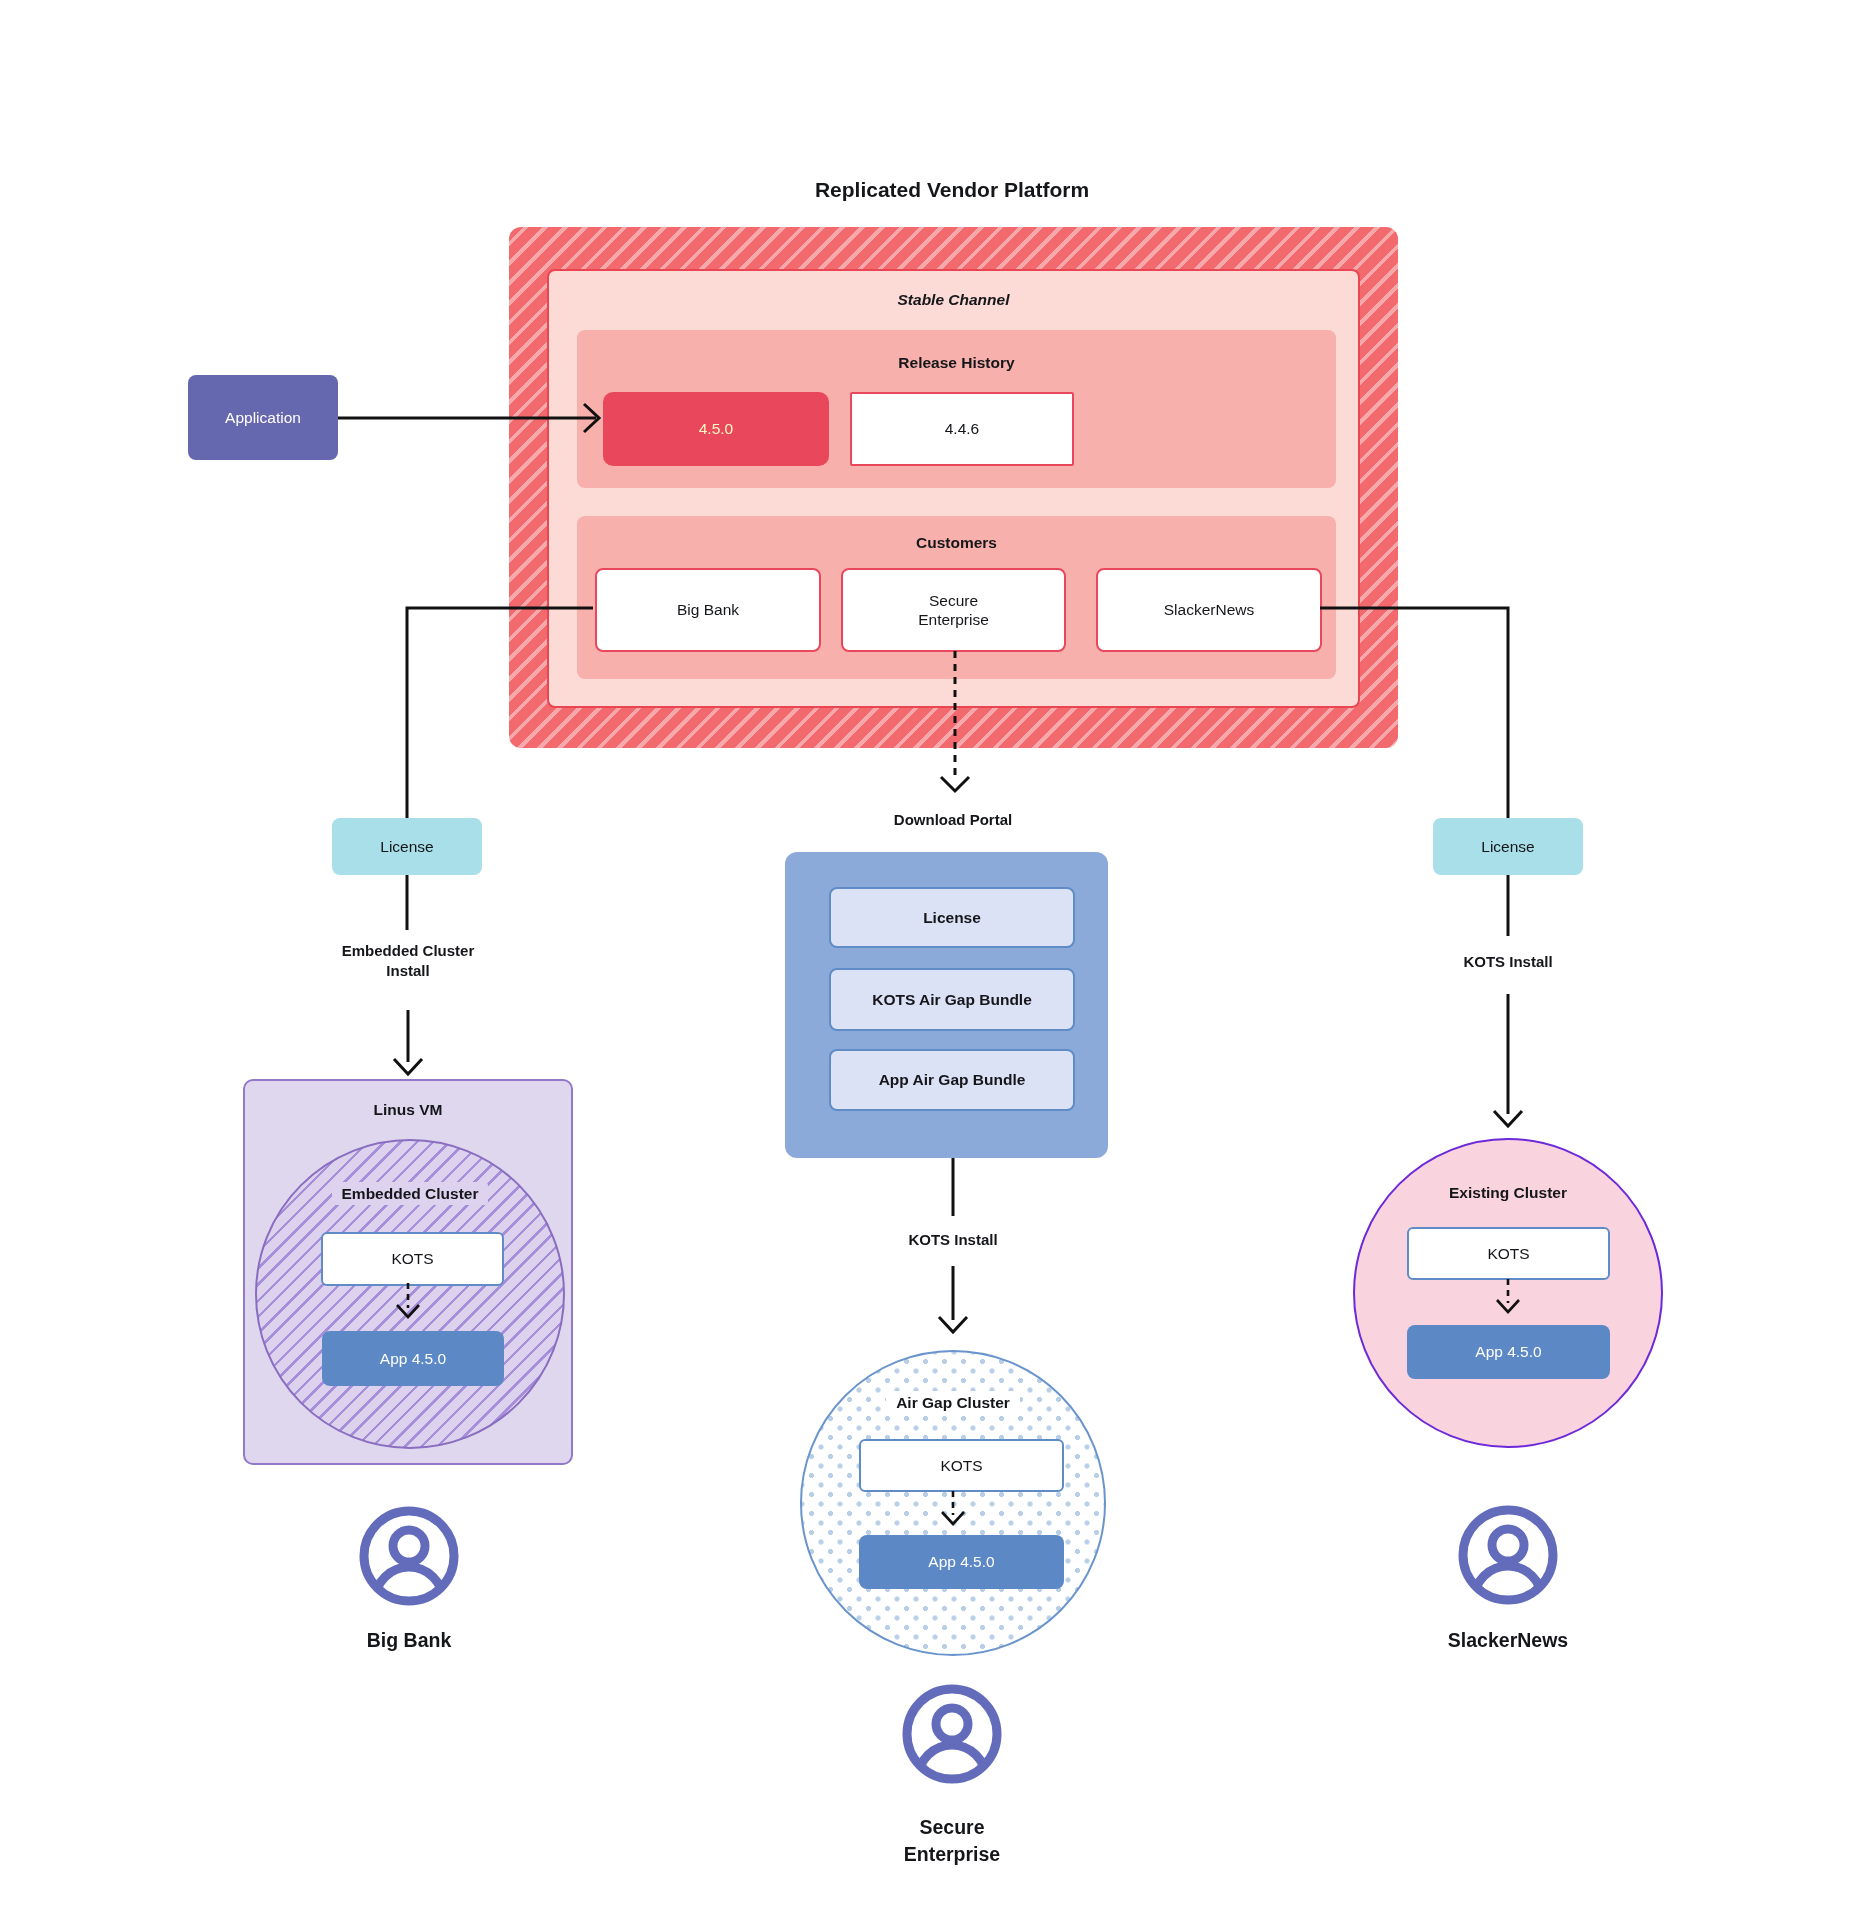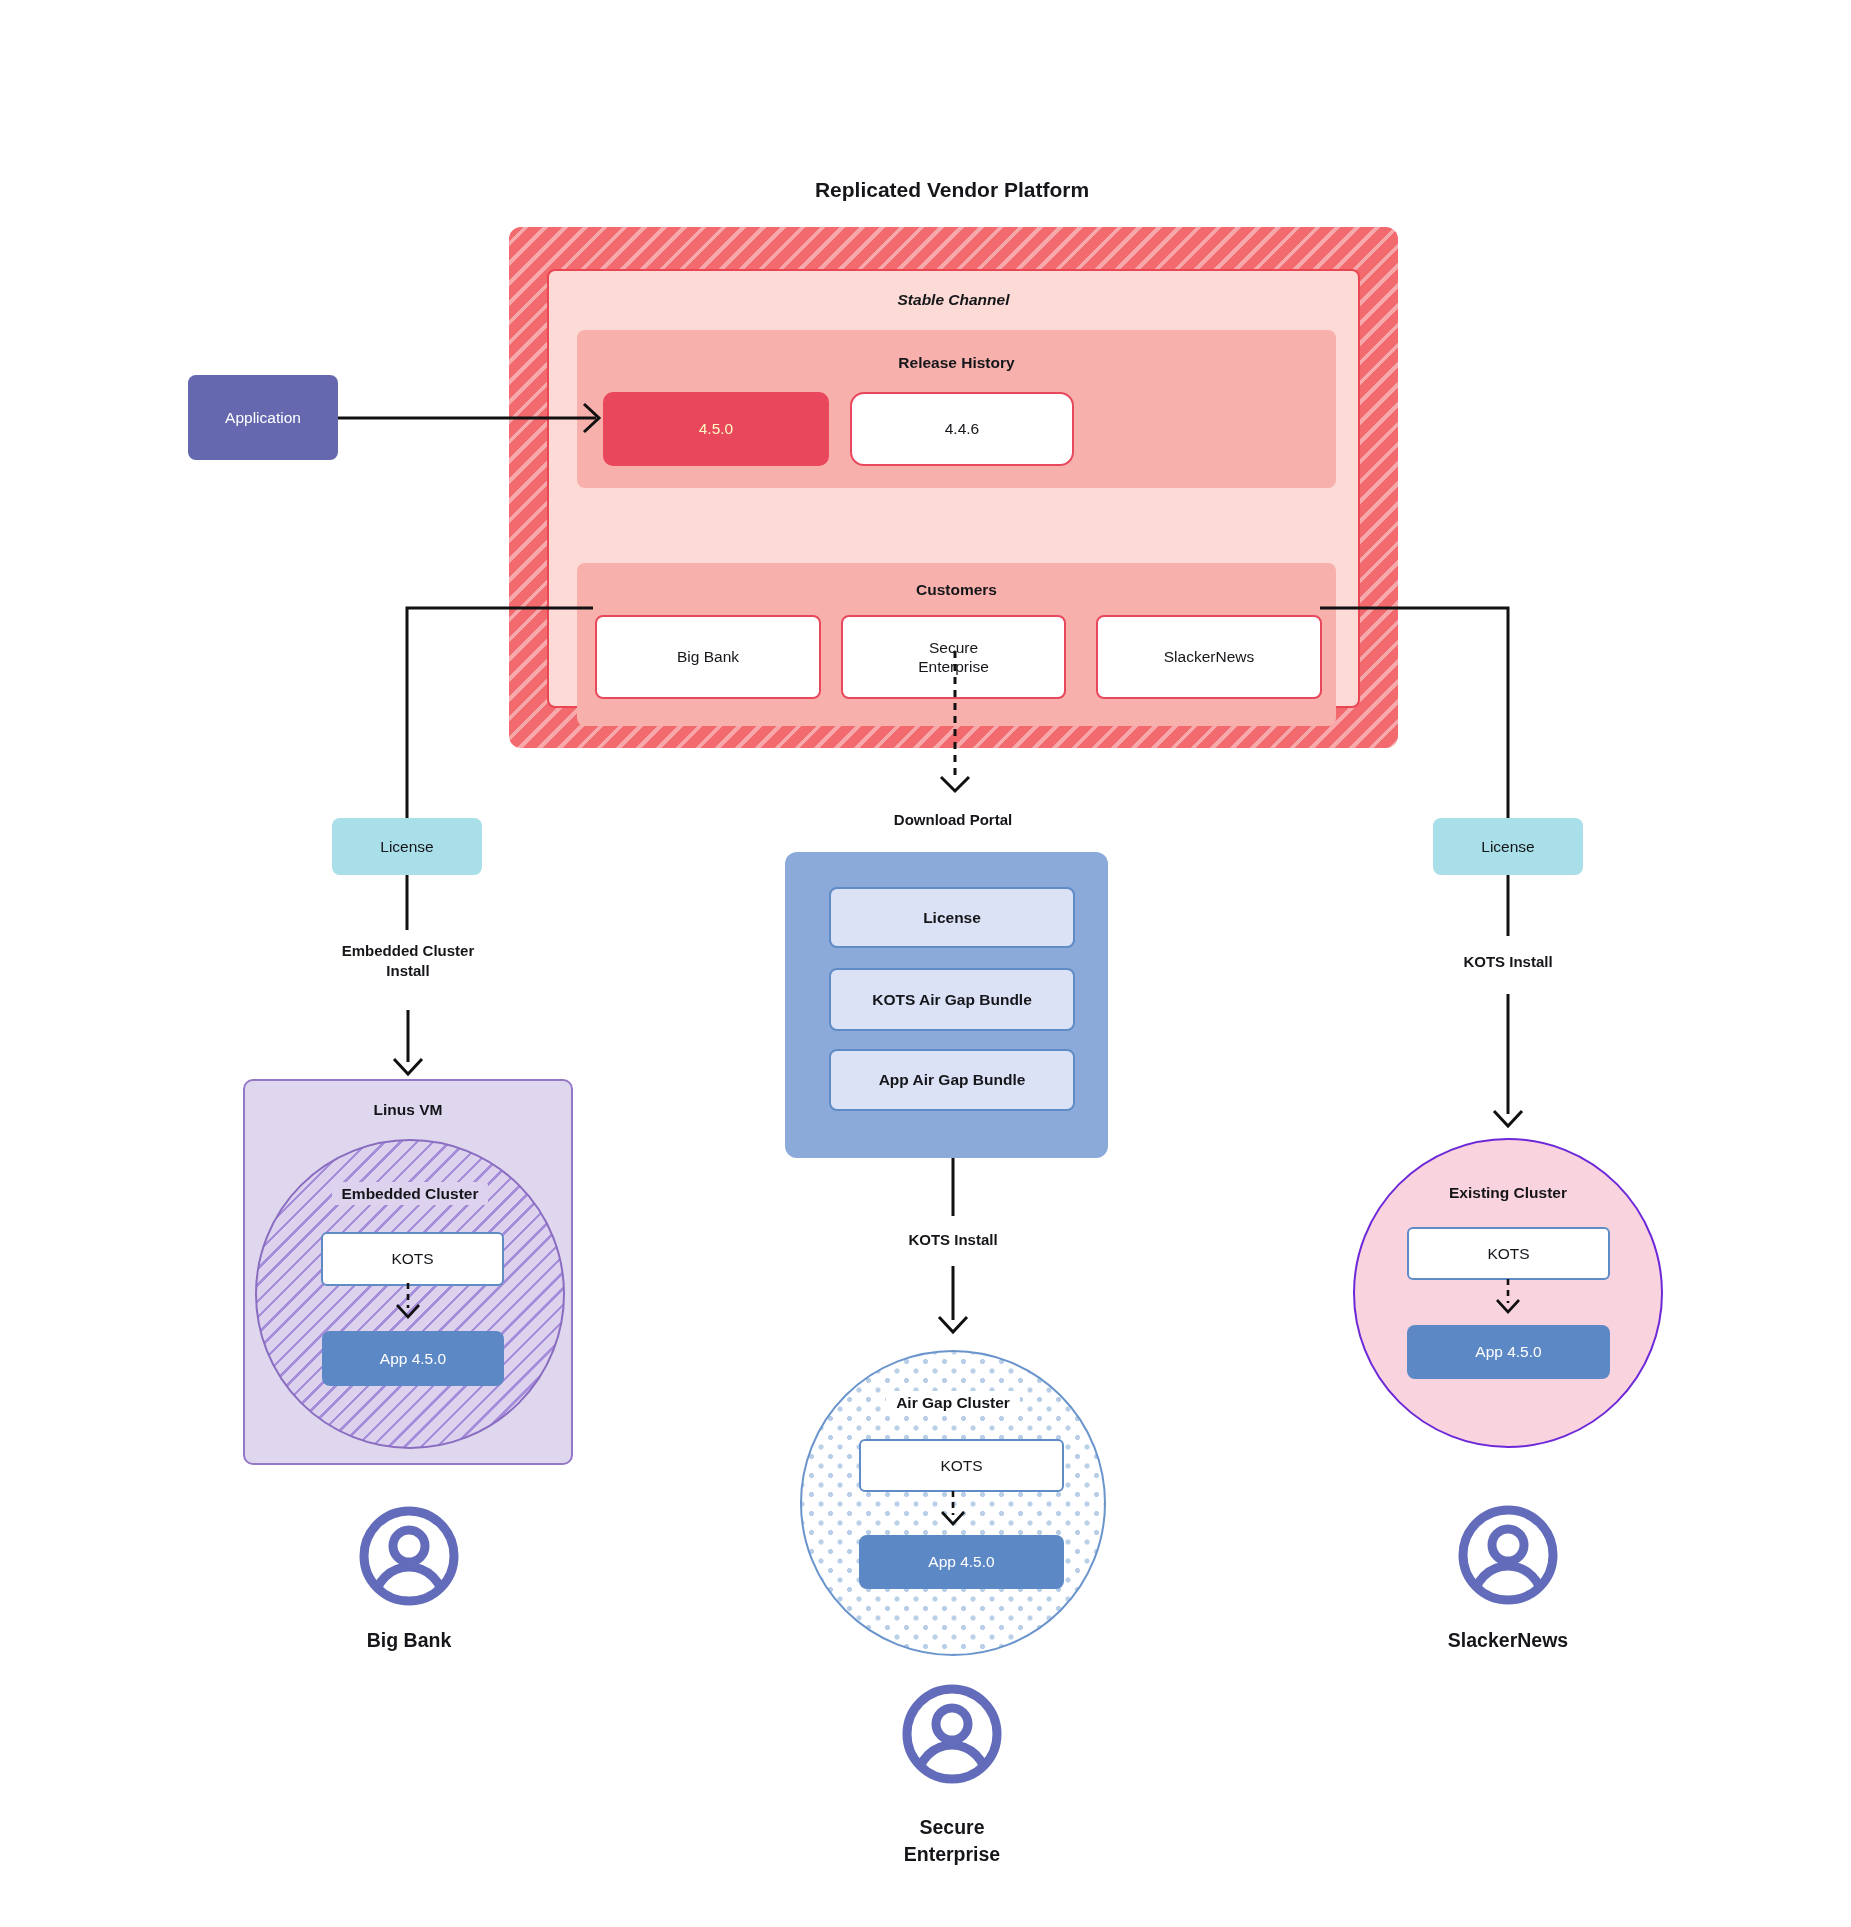--- a/index.html
+++ b/index.html
@@ -37,21 +37,21 @@
     font-size:21px;font-weight:600;
   }
   
   .hatch-red{
     background:repeating-linear-gradient(135deg,#f2696e 0px,#f2696e 10px,#f7a8aa 10px,#f7a8aa 14px);
     border-radius:12px;
   }
   .stable-panel{background:#fcdad5;border:2.5px solid #ea4552;border-radius:8px;}
   .salmon-panel{background:#f7b0ab;border-radius:8px;}
   .release-current{background:#e9485c;color:#fef9c3;border-radius:10px;}
-  .release-prev{background:#ffffff;border:2px solid #e9485c;border-radius:14px;}
+  .release-prev{background:#ffffff;border:2px solid #e9485c;border-radius:2px;}
   .customer-box{background:#ffffff;border:2px solid #e9485c;border-radius:8px;}
   .license-badge{background:#a9dfe8;border-radius:8px;}
   .portal-box{background:#8caad9;border-radius:12px;}
   .portal-item{background:#dbe2f6;border:2px solid #5f8cc7;border-radius:8px;font-weight:600;}
   .app-indigo{background:#6568ae;color:#ffffff;border-radius:8px;}
   .vm-box{background:#ded7ee;border:2.5px solid #9478c8;border-radius:10px;}
   .hatch-purple{
     background:repeating-linear-gradient(135deg,#dcd2ed 0px,#dcd2ed 9px,#a78edb 9px,#a78edb 11.5px);
     border:2px solid #8a6cc0;border-radius:50%;
   }
@@ -82,21 +82,21 @@
 
     <div class="abs stable-panel" style="left:38px;top:42px;width:813px;height:439px;">
       <div class="panel-label" style="top:20px;font-style:italic;">Stable Channel</div>
 
       <div class="abs salmon-panel" style="left:28px;top:59px;width:759px;height:158px;">
         <div class="panel-label" style="top:24px;">Release History</div>
         <div class="abs box release-current" style="left:26px;top:62px;width:226px;height:74px;">4.5.0</div>
         <div class="abs box release-prev" style="left:273px;top:62px;width:224px;height:74px;">4.4.6</div>
       </div>
 
-      <div class="abs salmon-panel" style="left:28px;top:245px;width:759px;height:163px;margin-top:47px;">
+      <div class="abs salmon-panel" style="left:28px;top:245px;width:759px;height:163px;">
         <div class="panel-label" style="top:18px;">Customers</div>
         <div class="abs box customer-box" style="left:18px;top:52px;width:226px;height:84px;">Big Bank</div>
         <div class="abs box customer-box" style="left:264px;top:52px;width:225px;height:84px;">Secure
 Enterprise</div>
         <div class="abs box customer-box" style="left:519px;top:52px;width:226px;height:84px;">SlackerNews</div>
       </div>
     </div>
   </div>
 
   <div class="abs box license-badge node" style="left:332px;top:818px;width:150px;height:57px;">License</div>

